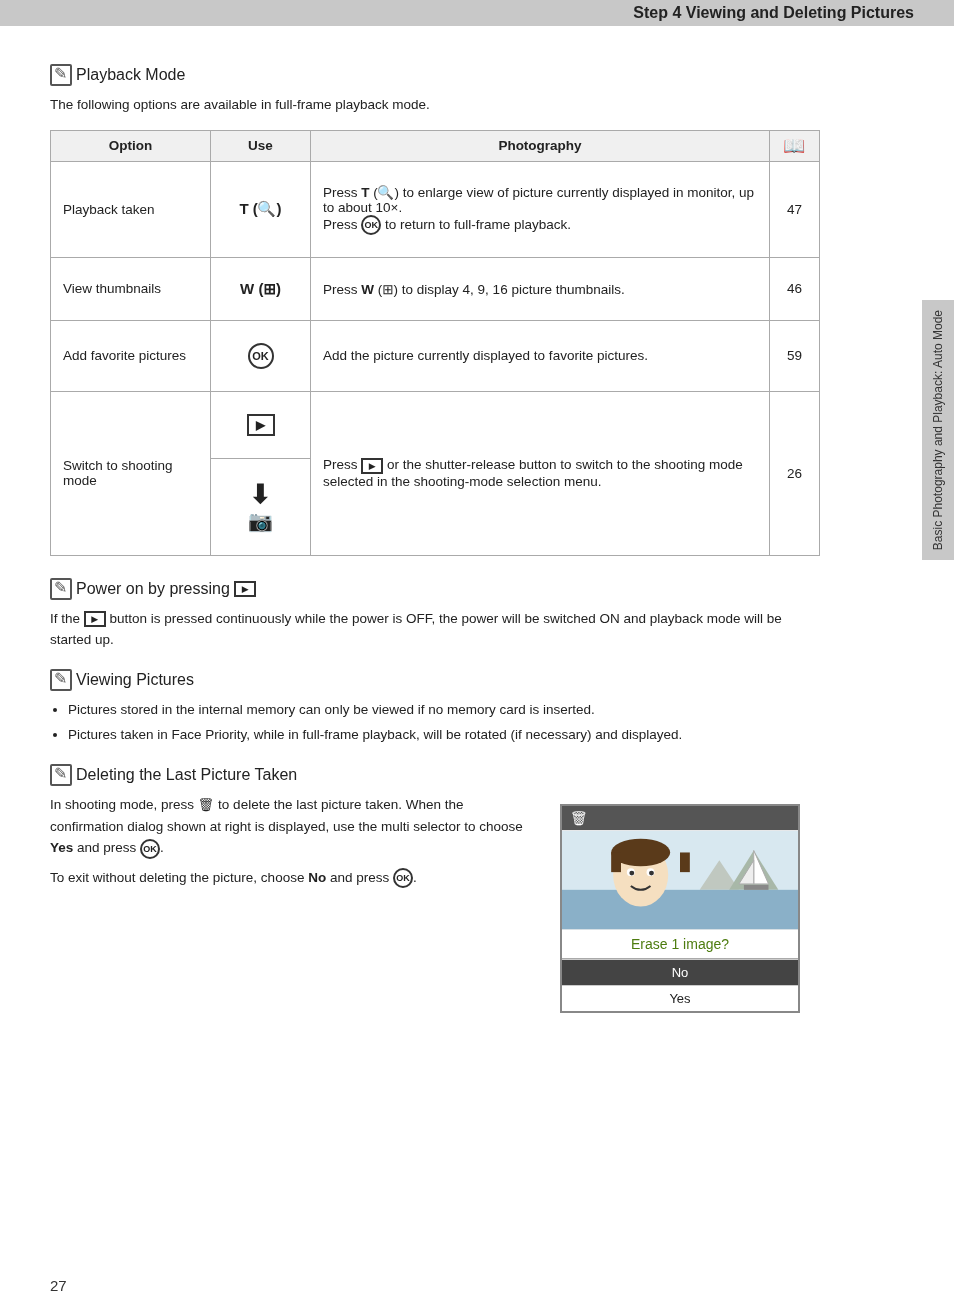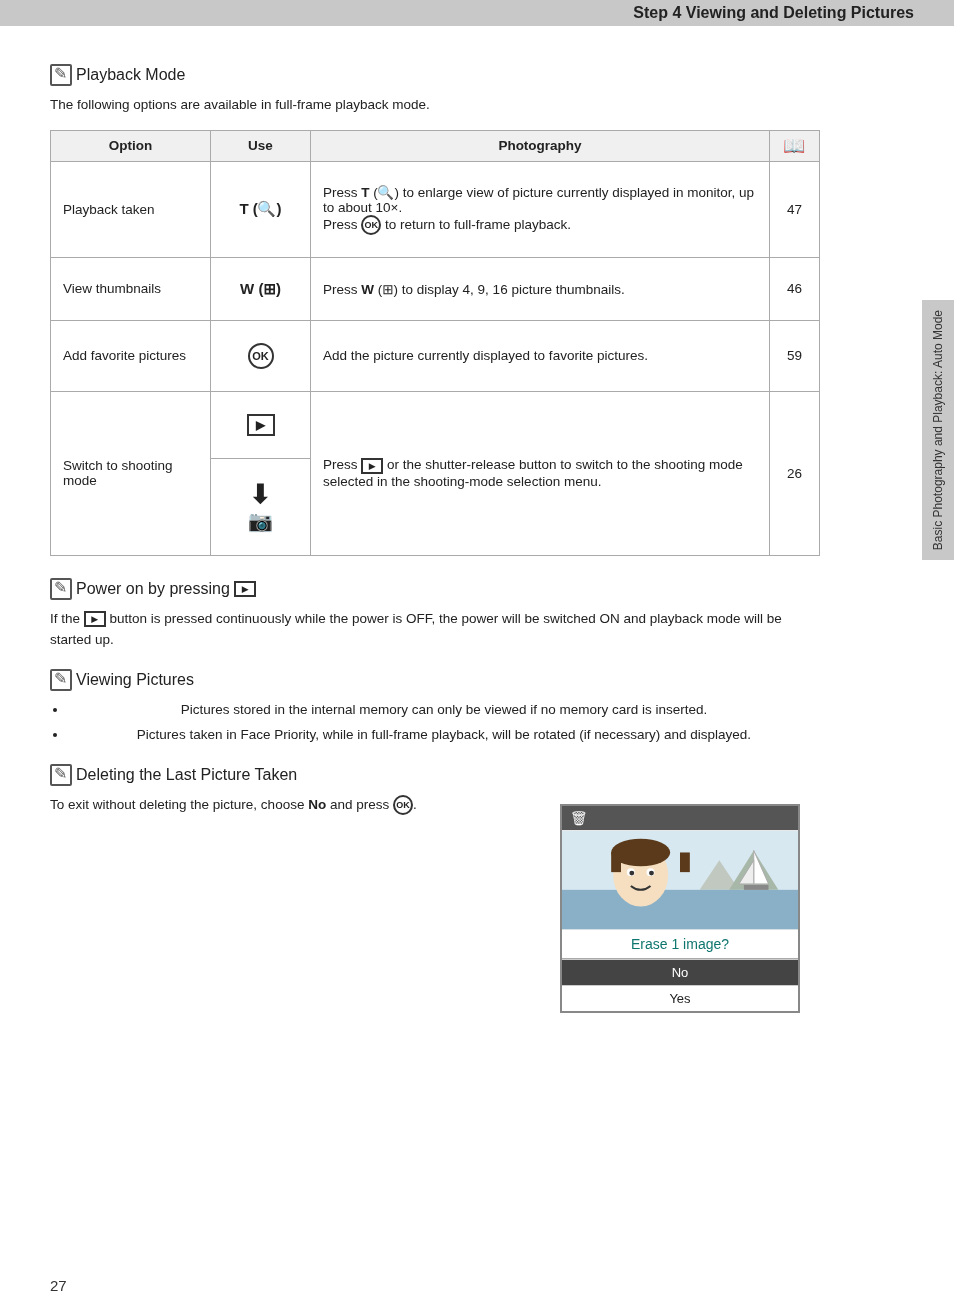--- a/index.html
+++ b/index.html
@@ -146,21 +146,20 @@
     }
     .note-section p, .note-section li {
       font-size: 13.5px;
       line-height: 1.6;
     }
     .note-section ul {
       padding-left: 18px;
     }
     .note-section ul li {
       margin-bottom: 4px;
-      text-align: center;
     }
 
     
     .sidebar-tab {
       position: absolute;
       right: 0;
       top: 300px;
       width: 32px;
       height: 260px;
       background: #c8c8c8;
@@ -220,21 +219,21 @@
       overflow: hidden;
     }
     .dialog-image-area svg {
       width: 100%;
       height: 100%;
     }
     .dialog-title {
       text-align: center;
       padding: 6px;
       font-size: 14px;
-      color: #0f766e;
+      color: #4d7c0f;
       background: #fff;
       border-radius: 13px;
     }
     .dialog-options {
       border-top: 1px solid #aaa;
     }
     .dialog-option {
       text-align: center;
       padding: 5px;
       font-size: 13px;
@@ -441,20 +440,23 @@
           </svg>
         </div>
         <div class="dialog-title">Erase 1 image?</div>
         <div class="dialog-options">
           <div class="dialog-option selected">No</div>
           <div class="dialog-option">Yes</div>
         </div>
       </div>
     </div>
 
+    <p style="font-size:13.5px;line-height:1.6;margin-bottom:8px;">
+      In shooting mode, press <span class="inline-trash">🗑</span> to delete the last picture taken. When the confirmation dialog shown at right is displayed, use the multi selector to choose <strong>Yes</strong> and press <span class="inline-ok">OK</span>.
+    </p>
     <p style="font-size:13.5px;line-height:1.6;">
       To exit without deleting the picture, choose <strong>No</strong> and press <span class="inline-ok">OK</span>.
     </p>
   </div>
 
 </div>
 
 <div class="page-number">27</div>
 
 </body></html>

